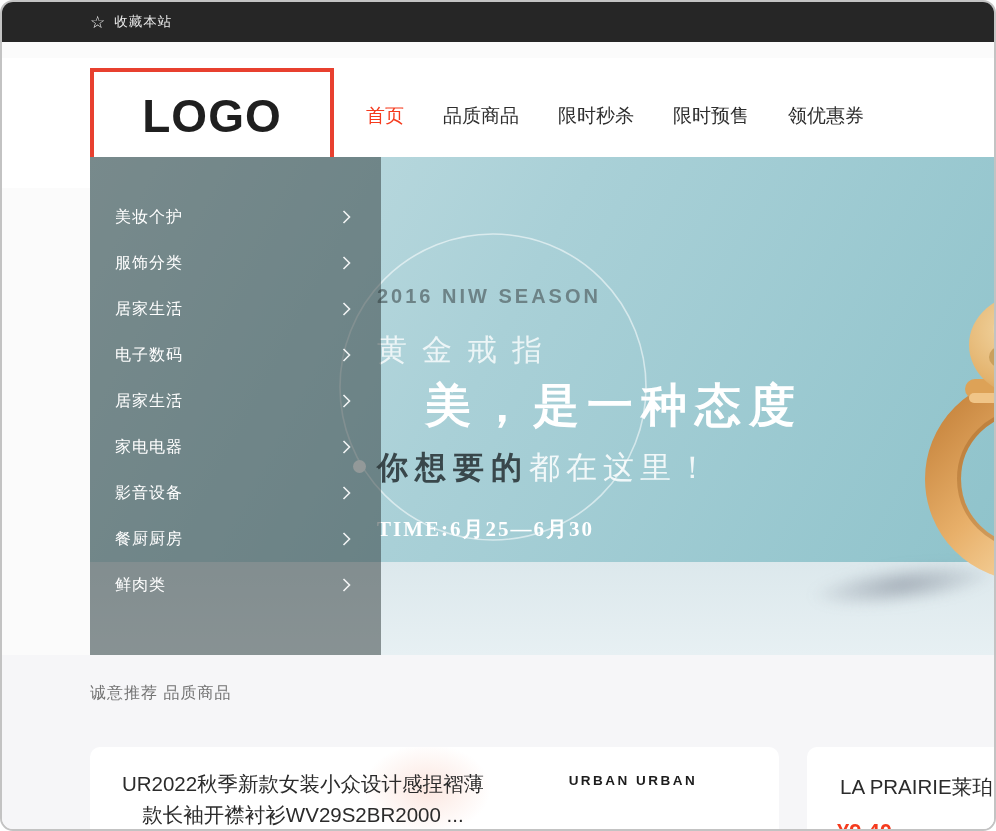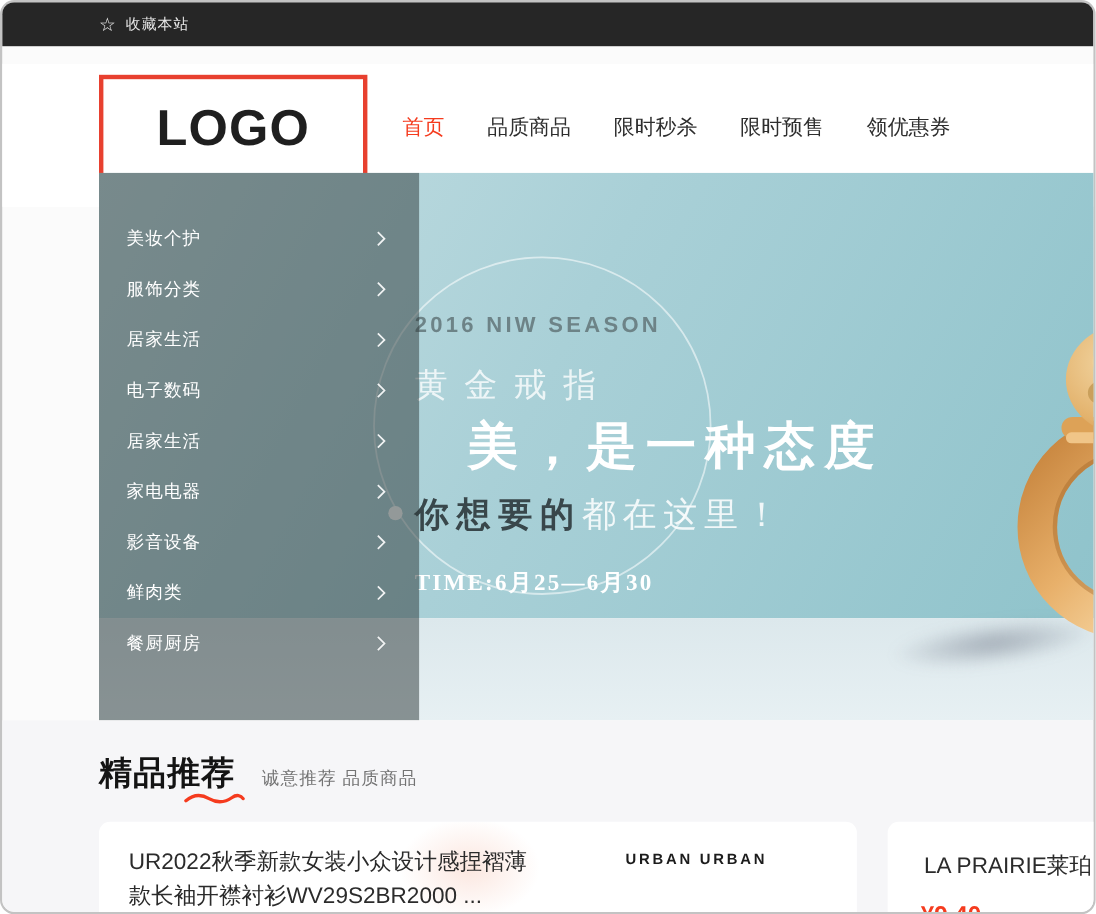--- a/index.html
+++ b/index.html
@@ -57,21 +57,21 @@
   
   .bottom-section { position:absolute; left:0; top:653px; width:100%; height:178px; background:#f6f6f8; }
   .rec-header { position:absolute; left:88px; top:28px; display:flex; align-items:baseline; gap:24px; }
   .rec-title { position:relative; font-size:30px; font-weight:900; color:#141414; letter-spacing:1px; }
   .rec-wave { position:absolute; left:77px; bottom:-7px; width:56px; height:10px; }
   .rec-subtitle { font-size:16px; color:#737373; letter-spacing:1px; }
 
   .card { position:absolute; top:92px; background:#ffffff; border-radius:10px; overflow:hidden; }
   .card-left { left:88px; width:689px; height:120px; }
   .card-right { left:805px; width:200px; height:120px; }
-  .p-title { position:absolute; left:27px; top:21px; width:372px; font-size:20.5px; color:#2b2b2b; line-height:31px; }
+  .p-title { position:absolute; left:27px; top:21px; width:372px; font-size:20.5px; color:#2b2b2b; line-height:31px;text-align:center; }
   .p-blob { position:absolute; left:252px; top:-18px; width:170px; height:120px;
             background:radial-gradient(closest-side, rgba(251,228,220,0.9), rgba(251,228,220,0) 75%); }
   .image-area { position:absolute; left:415px; top:2px; width:256px; height:118px; background:#fff; }
   .brand-name { position:absolute; left:0; top:24px; width:100%; text-align:center;
                 font-size:13.5px; font-weight:700; letter-spacing:2.5px; color:#1c1c1c; }
   .p-title2 { position:absolute; left:33px; top:26px; font-size:20.5px; color:#2b2b2b; white-space:nowrap; }
   .p-price { position:absolute; left:30px; top:72px; font-size:22px; font-weight:700; color:#f53b1e; }
   .blob-right { position:absolute; left:-15px; bottom:-58px; width:260px; height:95px;
                 background:radial-gradient(closest-side, rgba(244,219,219,0.85), rgba(244,219,219,0) 75%); }
 </style>
@@ -193,43 +193,37 @@
 
 
         <div class="side-item">
           <span class="side-label">影音设备</span>
           <svg class="side-chevron" viewBox="0 0 9 14">
             <polyline points="1.5,1 7.5,7 1.5,13" fill="none" stroke="#ffffff" stroke-width="1.6"></polyline>
           </svg>
         </div>
 
         <div class="side-item">
+          <span class="side-label">餐厨厨房</span>
+          <svg class="side-chevron" viewBox="0 0 9 14">
+            <polyline points="1.5,1 7.5,7 1.5,13" fill="none" stroke="#ffffff" stroke-width="1.6"></polyline>
+          </svg>
+        </div>
+
+        <div class="side-item">
           <span class="side-label">鲜肉类</span>
-          <svg class="side-chevron" viewBox="0 0 9 14">
-            <polyline points="1.5,1 7.5,7 1.5,13" fill="none" stroke="#ffffff" stroke-width="1.6"></polyline>
-          </svg>
-        </div>
-
-        <div class="side-item">
-          <span class="side-label">餐厨厨房</span>
           <svg class="side-chevron" viewBox="0 0 9 14">
             <polyline points="1.5,1 7.5,7 1.5,13" fill="none" stroke="#ffffff" stroke-width="1.6"></polyline>
           </svg>
         </div>
       </div>
   </div>
 
   <div class="bottom-section">
     <div class="rec-header">
-      <div class="rec-title">
-        <span>精品推荐</span>
-        <svg class="rec-wave" viewBox="0 0 56 10">
-          <path d="M2,7 C9,1 16,1 23,5 C30,9 37,9 44,4 C48,1 52,2 54,5" fill="none" stroke="#f53b1e" stroke-width="3" stroke-linecap="round"></path>
-        </svg>
-      </div>
       <span class="rec-subtitle">诚意推荐 品质商品</span>
     </div>
 
     <div class="card card-left">
       <div class="p-blob"></div>
       <div class="p-title">UR2022秋季新款女装小众设计感捏褶薄款长袖开襟衬衫WV29S2BR2000 ...</div>
       <div class="image-area">
         <div class="brand-name">URBAN URBAN</div>
 
       </div>

